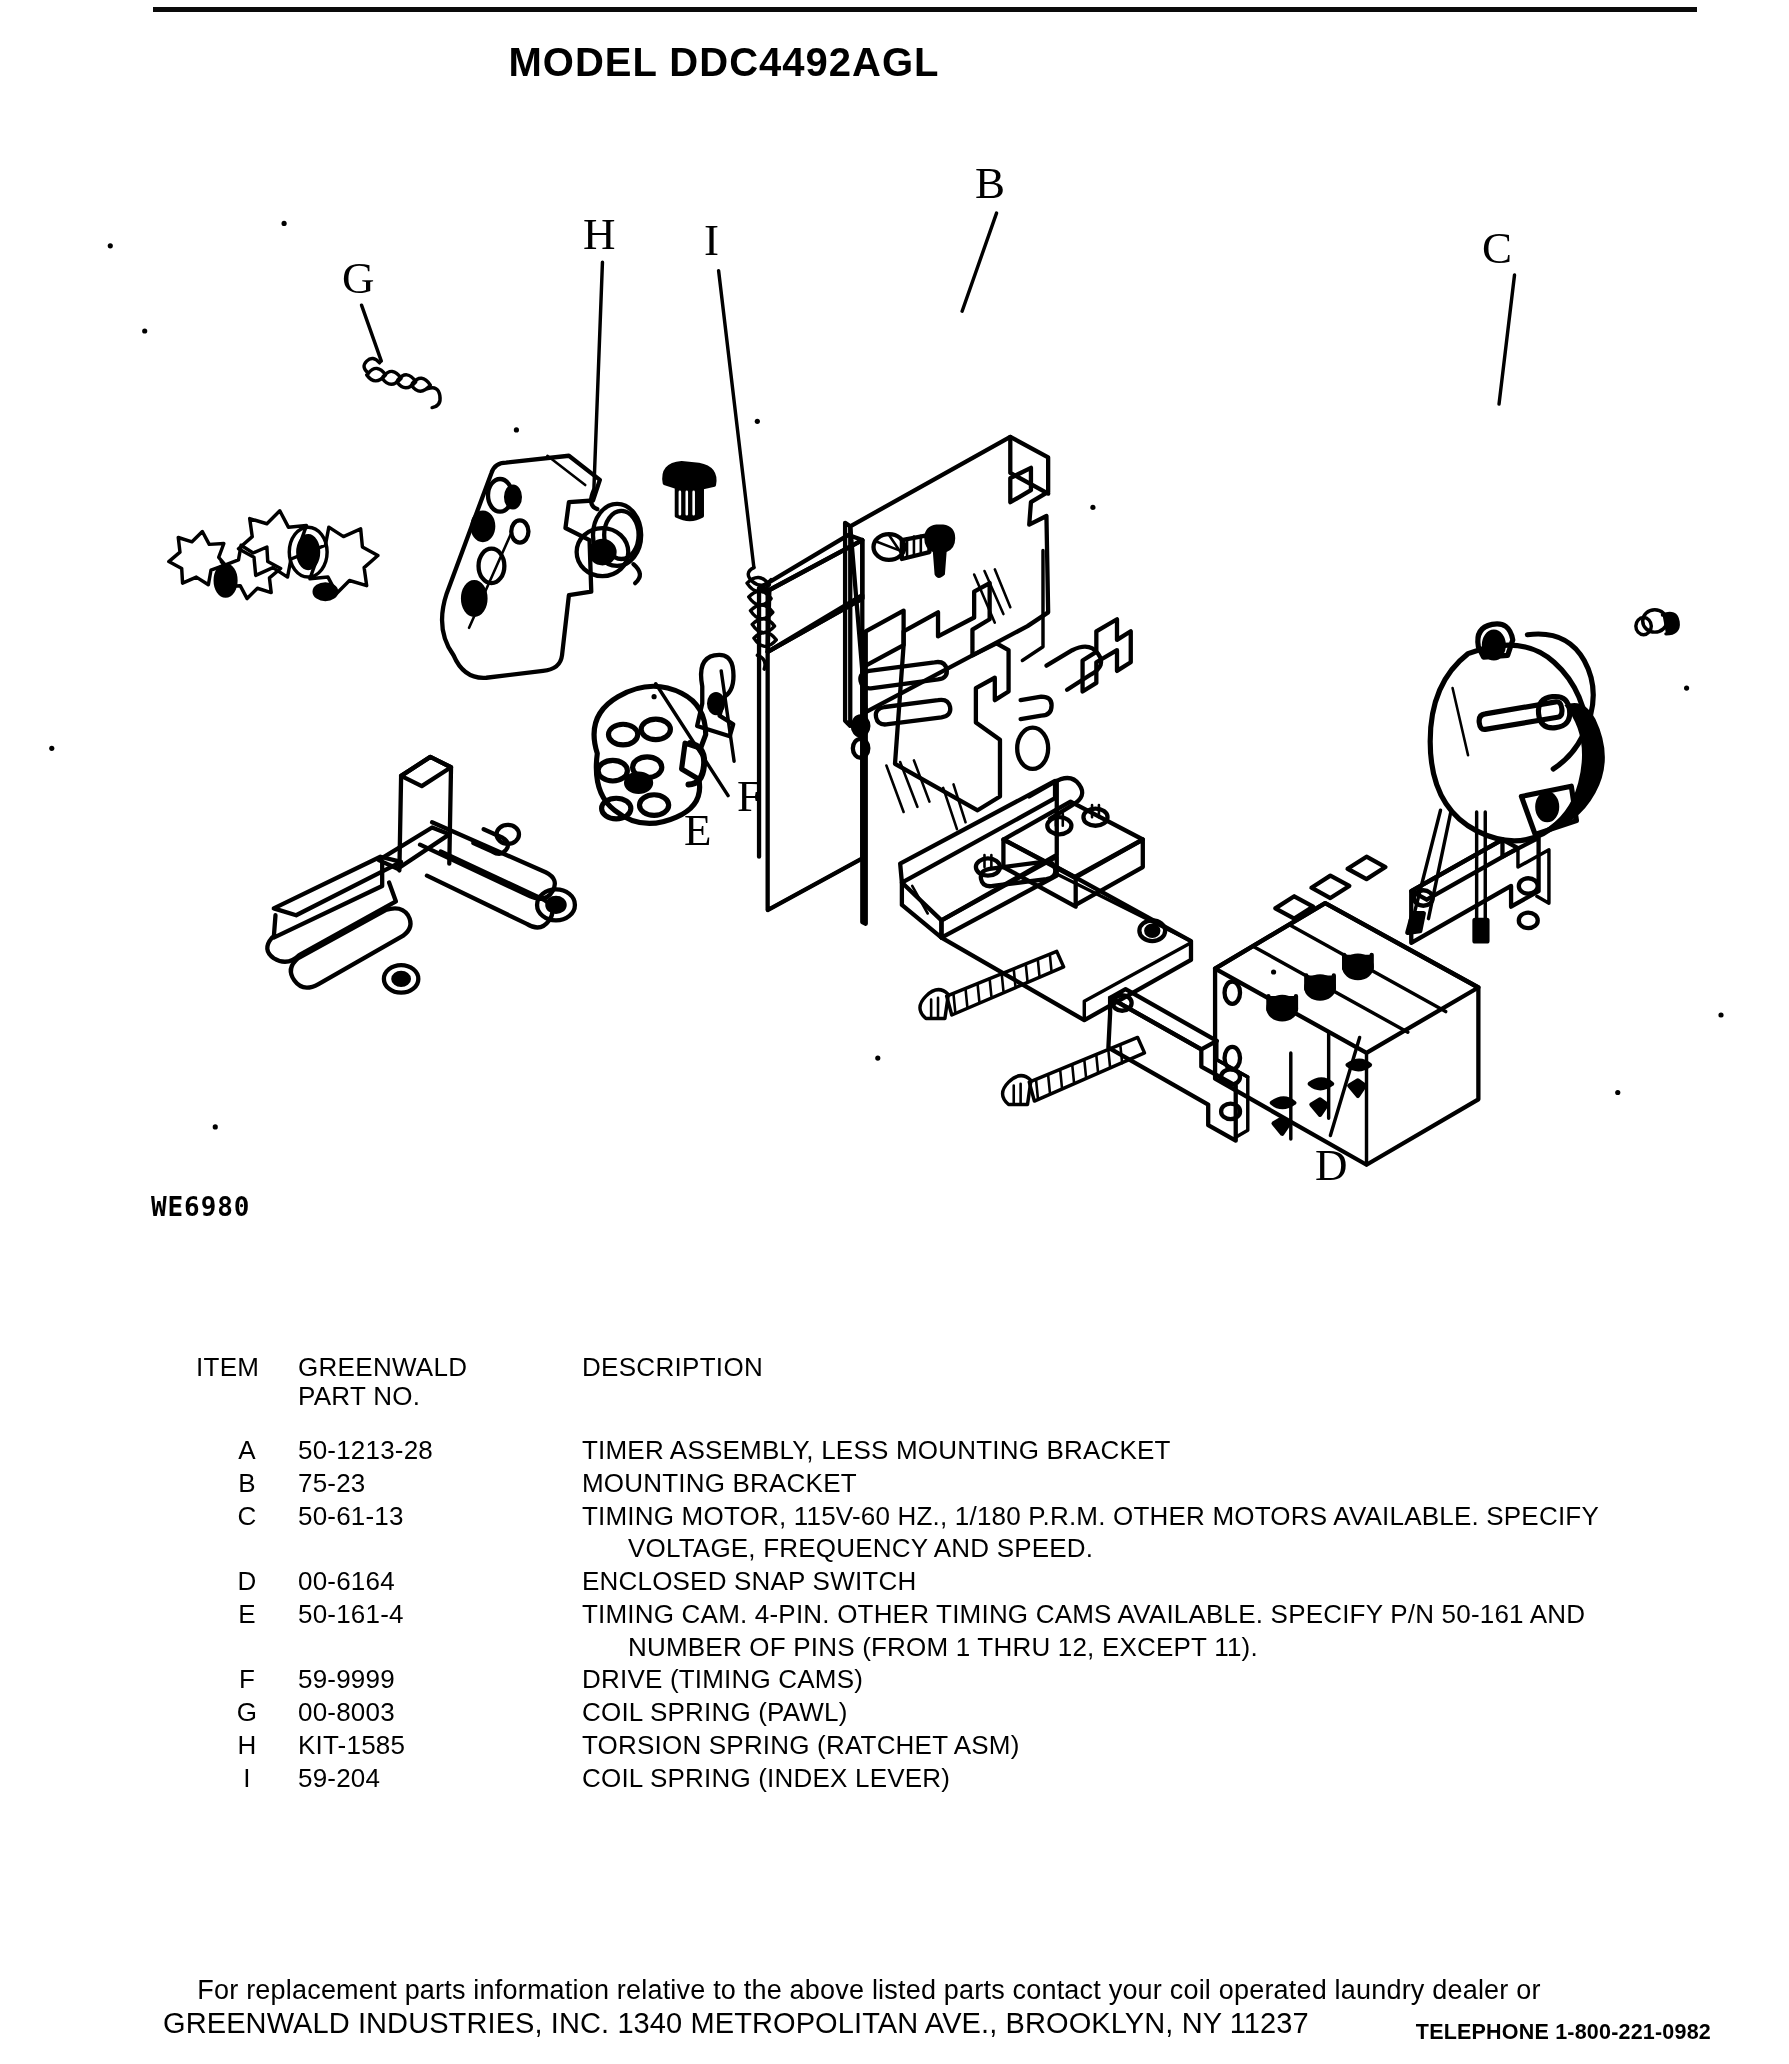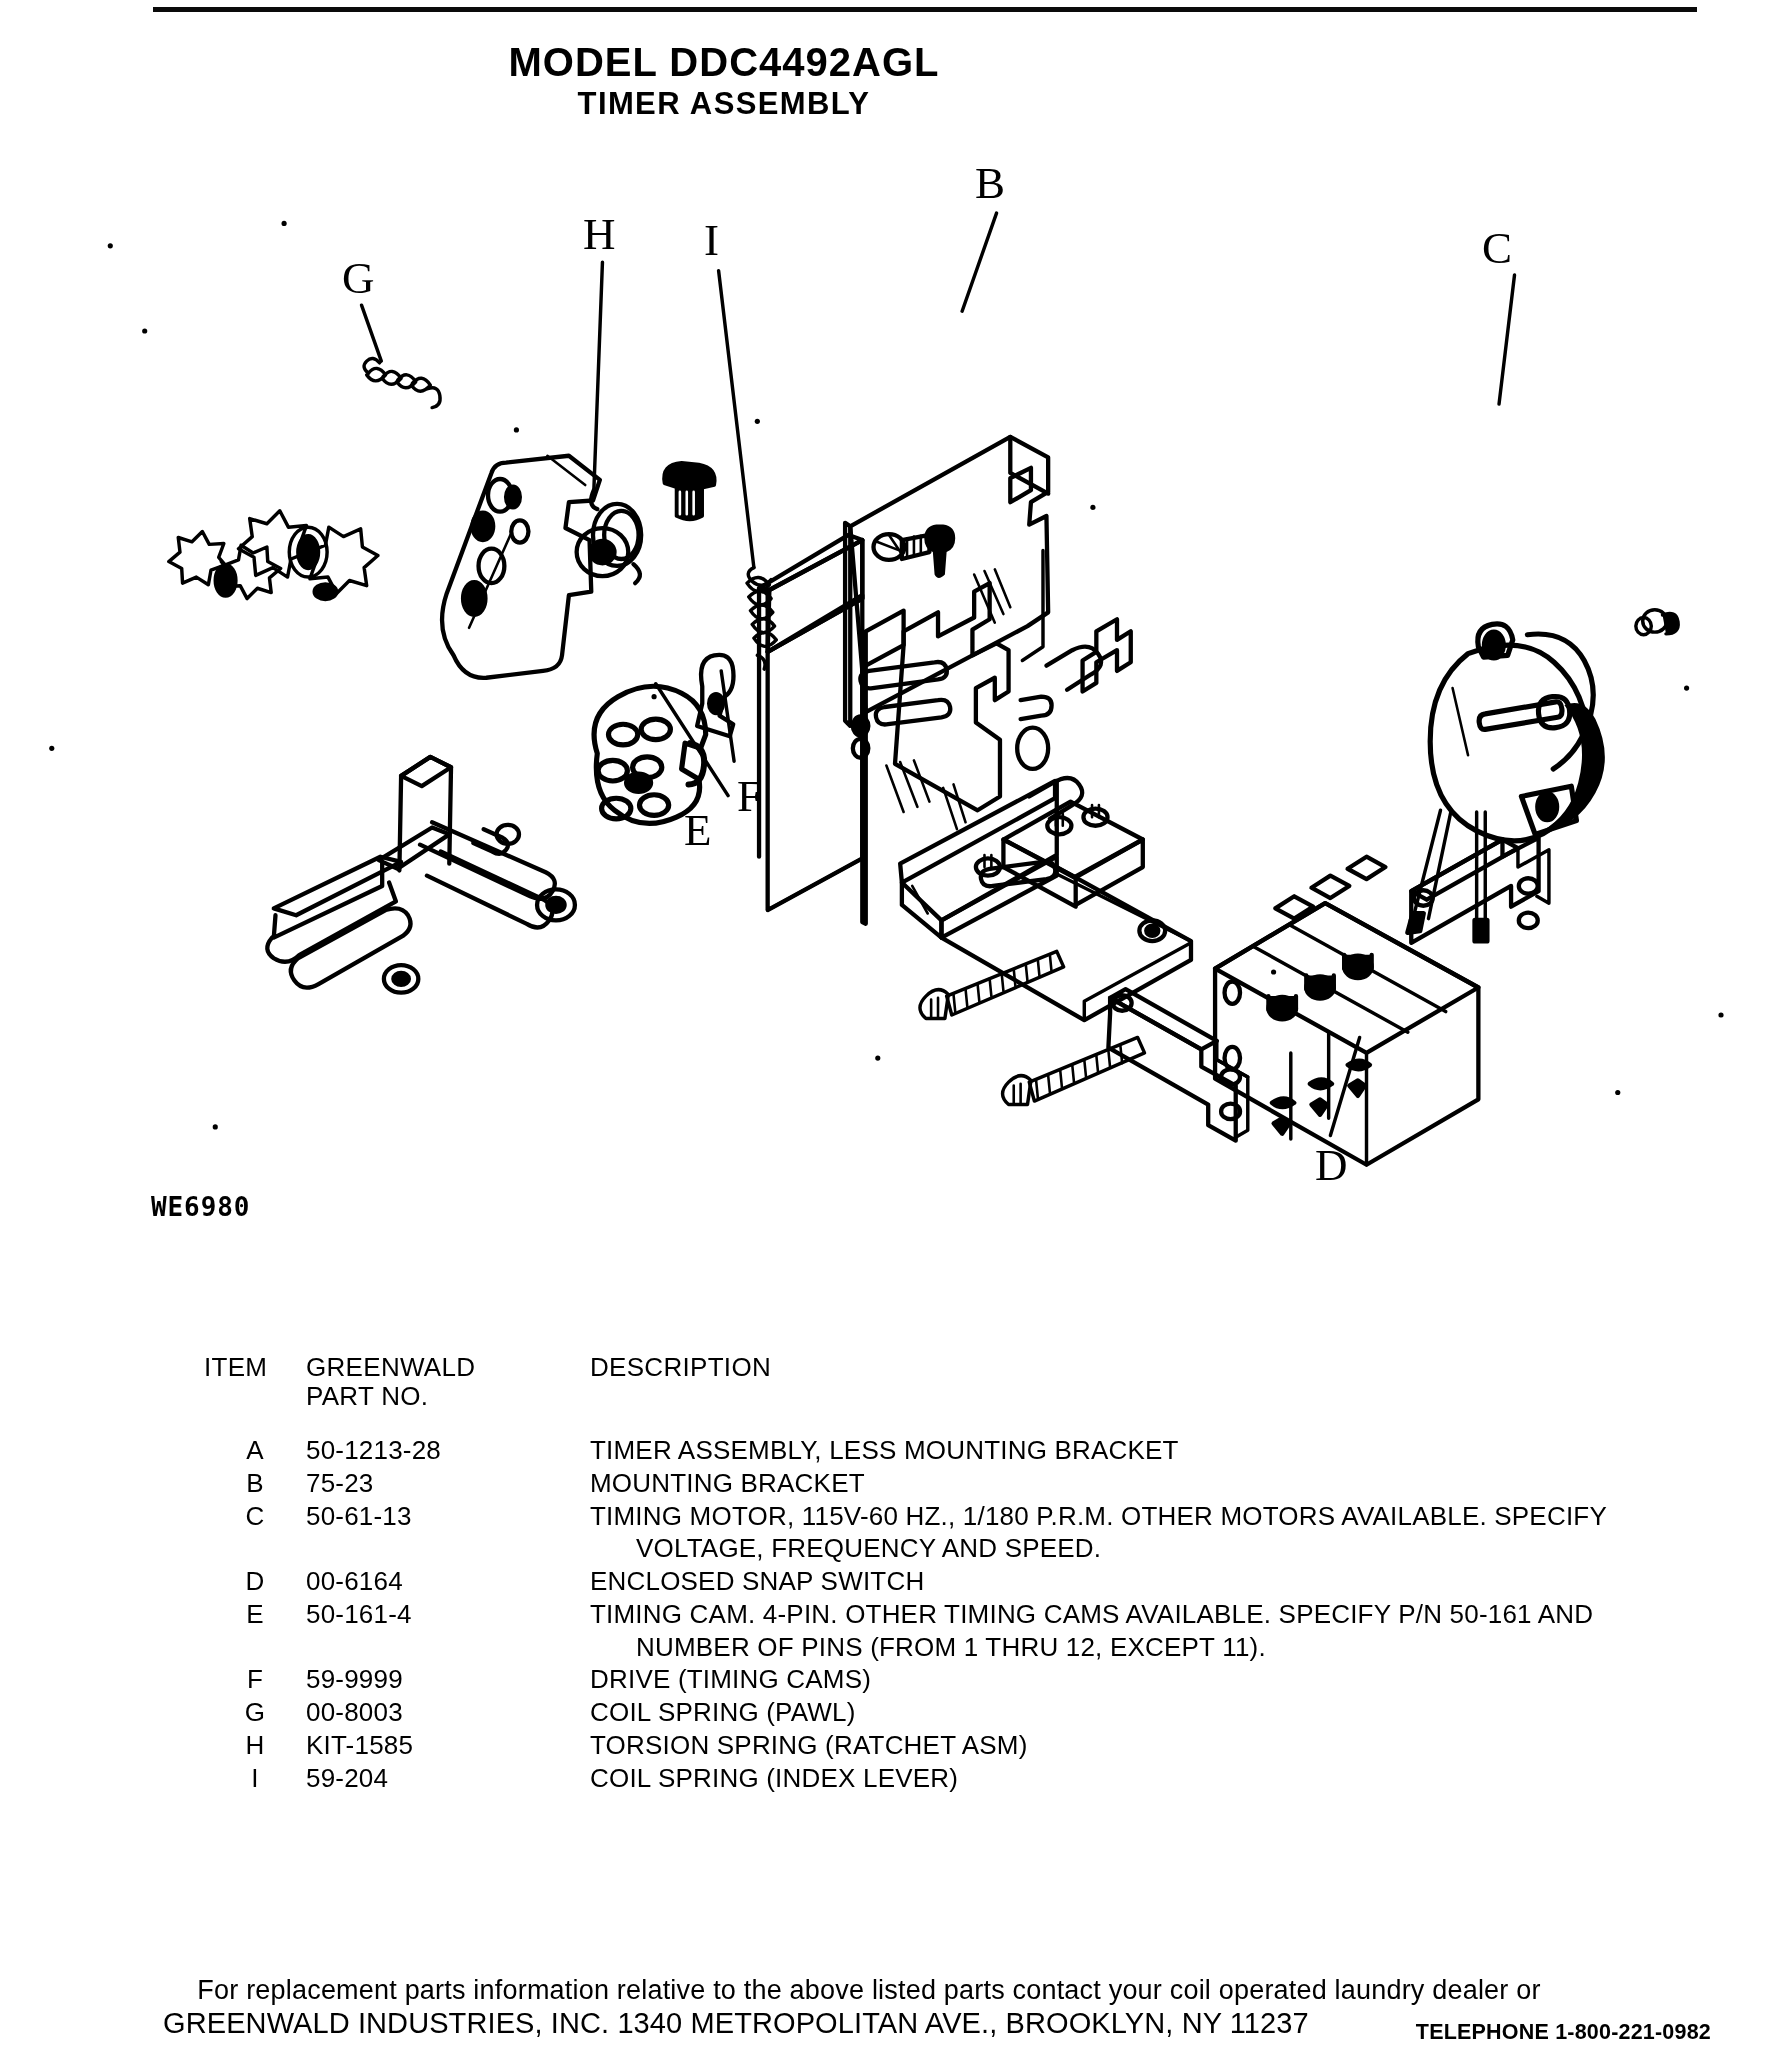--- a/index.html
+++ b/index.html
@@ -69,21 +69,21 @@
     left: 151px; top: 1192px;
     font-family: "DejaVu Sans Mono", monospace;
     font-size: 26px;
     font-weight: bold;
     letter-spacing: 0.9px;
   }
 
   
   #parts-table {
     position: absolute;
-    left: 16px; top: 1353px;
+    left: 8px; top: 1353px;
     width: 1454px;
   }
   .tbl {
     border-collapse: collapse;
     margin-left: 188px;
     width: 1549px;
   }
   .tbl th, .tbl td {
     vertical-align: top;
     text-align: left;
@@ -147,21 +147,20 @@
     white-space: nowrap;
   }
 </style>
 </head>
 <body>
 
 <div id="top-rule"></div>
 
 <div id="title-block">
   <div id="title-model">MODEL DDC4492AGL</div>
-  <div id="title-sub">TIMER ASSEMBLY</div>
 </div>
 
 <div id="drawing">
   <svg width="1790" height="1196" viewBox="0 0 2080 1390">
     <g fill="none" stroke="#000" stroke-width="4" stroke-linecap="round" stroke-linejoin="round">
 
       <g stroke-width="4">
         <path d="M1158 78 L1118 192"></path>
         <path d="M1760 150 L1742 300"></path>
         <path d="M420 185 L443 250"></path>

